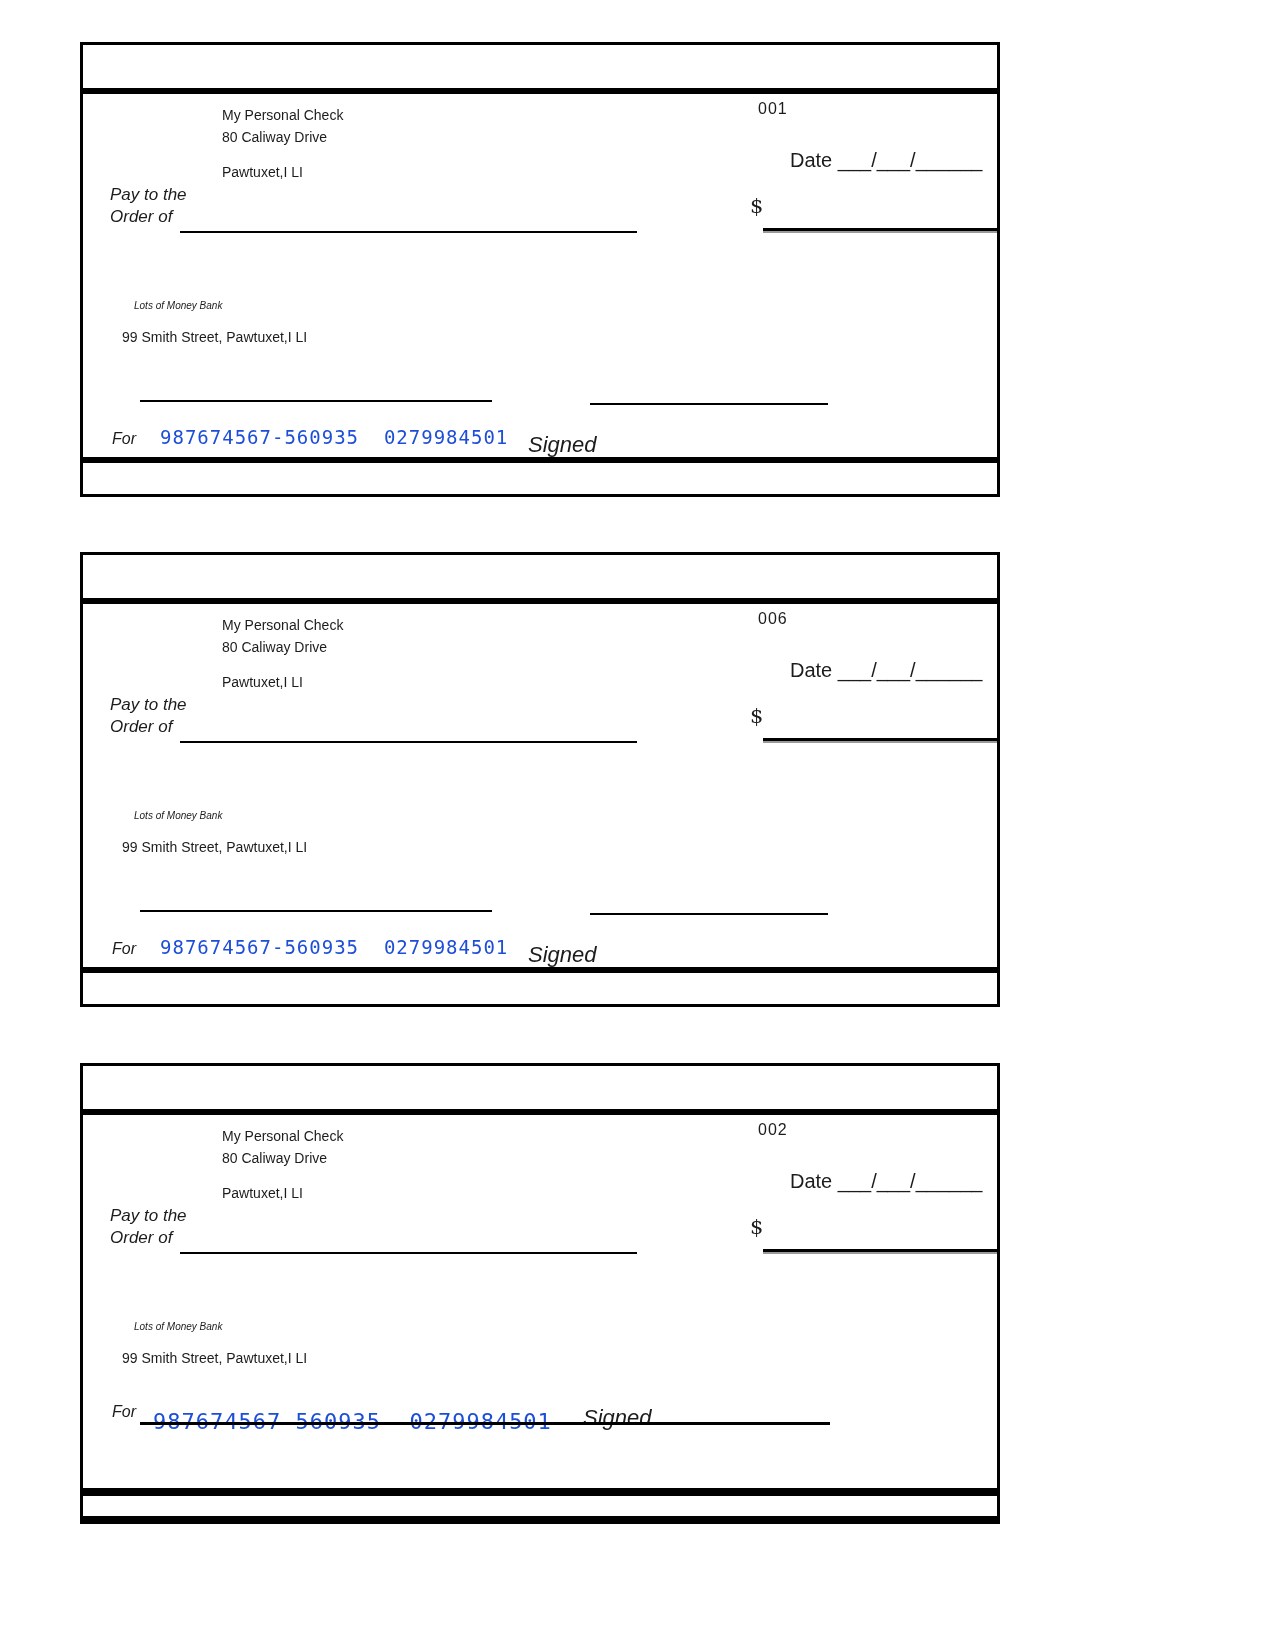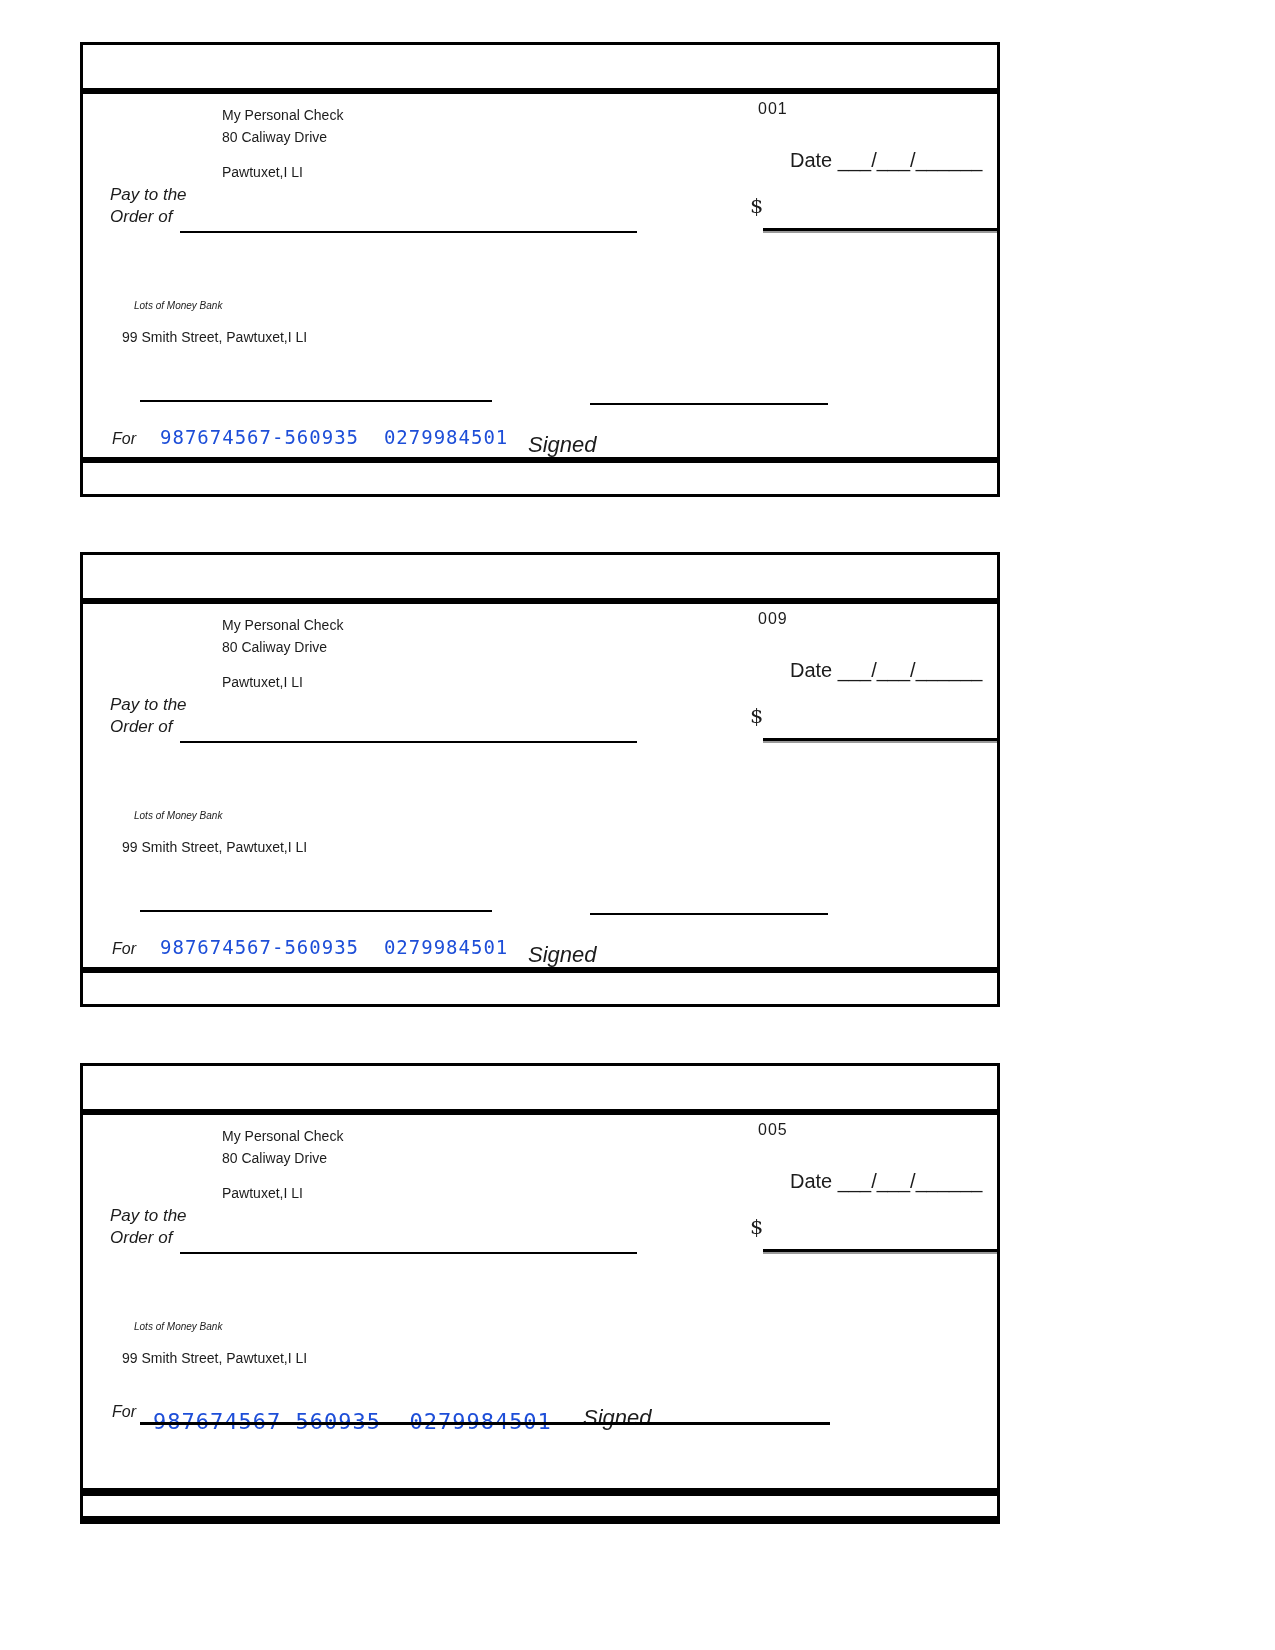--- a/index.html
+++ b/index.html
@@ -87,21 +87,21 @@
 
 <div class="check check-2">
   <div class="strip-top"></div>
   <div class="bar bar-top"></div>
   <div class="main">
     <div class="payer">
       <div>My Personal Check</div>
       <div>80 Caliway Drive</div>
       <div class="city">Pawtuxet,I LI</div>
     </div>
-    <div class="check-number">009</div>
+    <div class="check-number">006</div>
     <div class="date-row"><span>Date </span><span>___/___/______</span></div>
     <div class="payto">
       <div>Pay to the</div>
       <div>Order of</div>
     </div>
     <div class="line pay-line"></div>
     <div class="dollar">$</div>
     <div class="line amount-line"></div>
     <div class="bank-name">Lots of Money Bank</div>
     <div class="bank-address">99 Smith Street, Pawtuxet,I LI</div>
@@ -117,21 +117,21 @@
 
 <div class="check check-3">
   <div class="strip-top"></div>
   <div class="bar bar-top"></div>
   <div class="main">
     <div class="payer">
       <div>My Personal Check</div>
       <div>80 Caliway Drive</div>
       <div class="city">Pawtuxet,I LI</div>
     </div>
-    <div class="check-number">005</div>
+    <div class="check-number">002</div>
     <div class="date-row"><span>Date </span><span>___/___/______</span></div>
     <div class="payto">
       <div>Pay to the</div>
       <div>Order of</div>
     </div>
     <div class="line pay-line"></div>
     <div class="dollar">$</div>
     <div class="line amount-line"></div>
     <div class="bank-name">Lots of Money Bank</div>
     <div class="bank-address">99 Smith Street, Pawtuxet,I LI</div>

